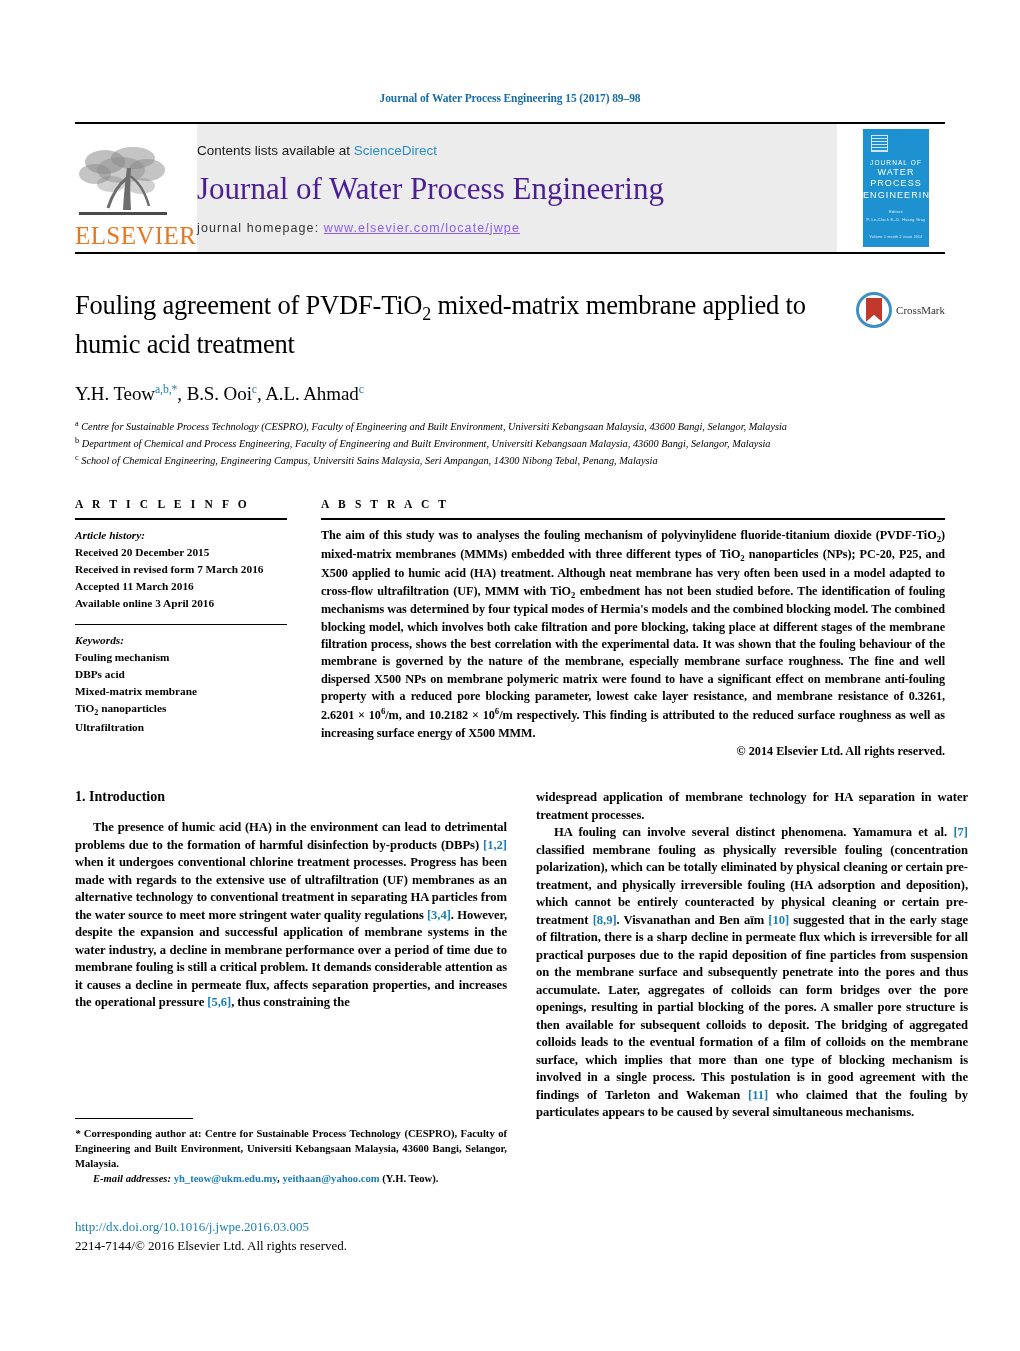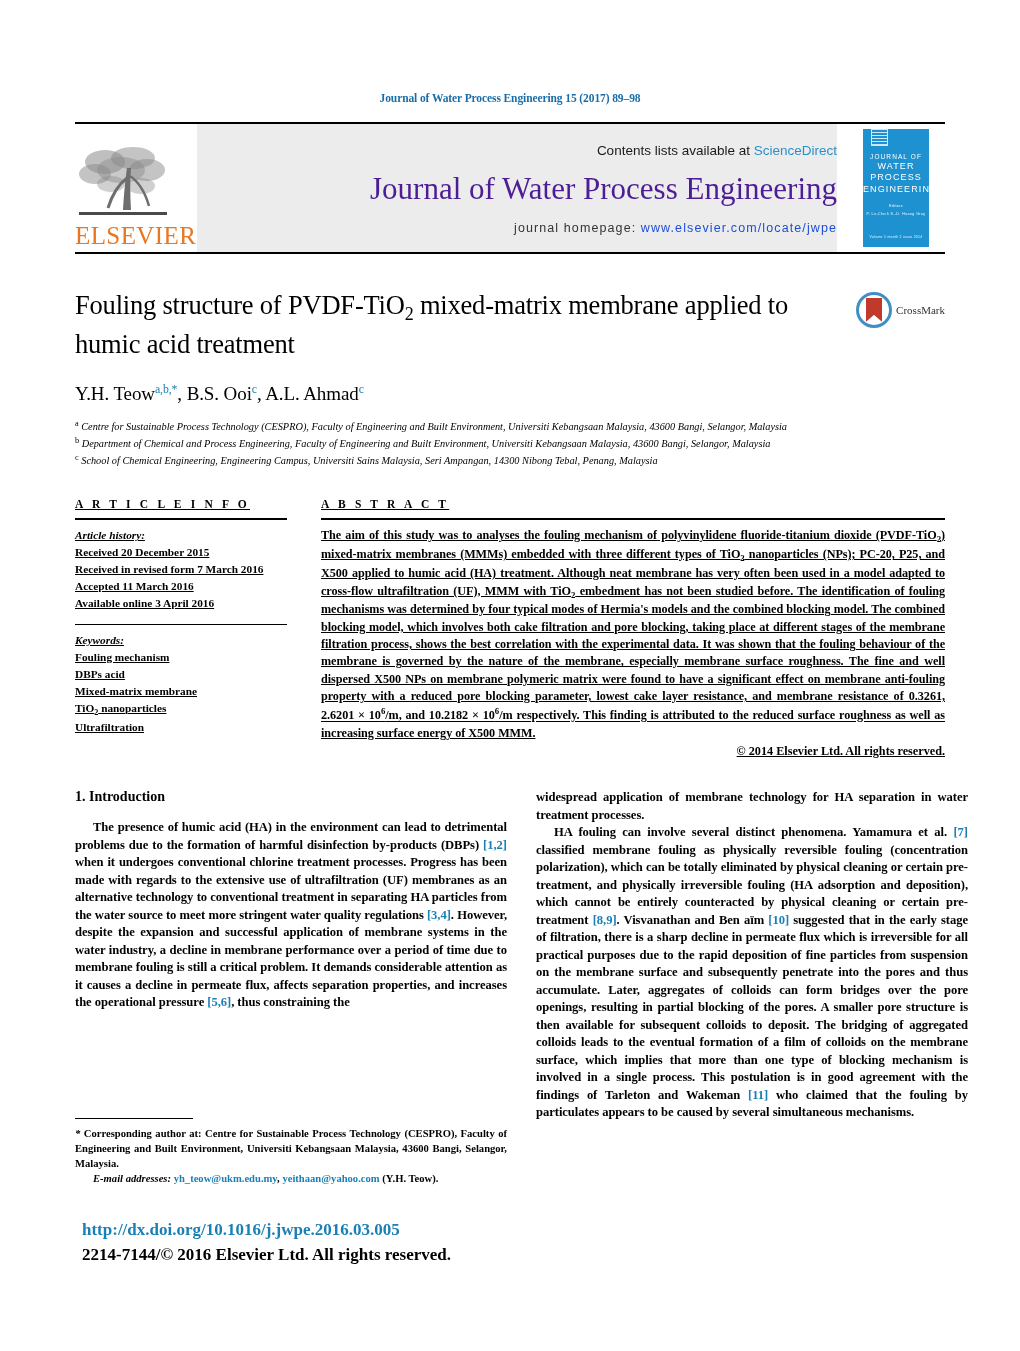--- a/index.html
+++ b/index.html
@@ -59,21 +59,21 @@
     font-size: 25px;
     letter-spacing: 0.4px;
     line-height: 1;
     margin-top: 1px;
   }
   .journal-band {
     flex: 1 1 auto;
     background: #ececec;
     display: flex;
     flex-direction: column;
-    align-items: flex-end;
+    align-items: flex-start;
     justify-content: center;
     padding: 6px 0 4px 0;
     box-sizing: border-box;
   }
   .contents-line {
     font-family: "Liberation Sans", sans-serif;
     font-size: 13.5px;
     color: #1a1a1a;
     margin-bottom: 6px;
   }
@@ -84,37 +84,38 @@
     line-height: 1.1;
     color: #4c1d95;
     margin: 8px 0 14px 0;
   }
   .homepage-line {
     font-family: "Liberation Sans", sans-serif;
     font-size: 12.5px;
     letter-spacing: 1.1px;
     color: #333;
   }
-  .homepage-line .url { color: #1d4ed8; }
+  .homepage-line .url { color: #8b5cf6; text-decoration: underline; }
   .cover-thumb {
     width: 98px;
     flex: 0 0 98px;
     margin-left: 10px;
     display: flex;
     align-items: center;
     justify-content: center;
   }
   .cover-inner {
     width: 66px;
     height: 118px;
     background: #1e92d0;
     position: relative;
     color: #ffffff;
     font-family: "Liberation Sans", sans-serif;
     box-sizing: border-box;
+    padding-top: 6px;
   }
   .cover-mini-logo {
     width: 15px; height: 15px;
     border: 1px solid #cfe8f7;
     margin-left: 8px;
     background: repeating-linear-gradient(0deg,#cfe8f7 0 1px,#1e92d0 1px 3px);
   }
   .cover-l1, .cover-l2, .cover-l3 {
     text-align: center;
     letter-spacing: 1.1px;
@@ -177,21 +178,20 @@
     line-height: 1.48;
   }
   .affils .row { margin-bottom: 0px; }
   .affils sup { font-style: normal; font-size: 80%; }
 
   
   .info-abstract {
     margin-top: 30px;
     display: flex;
     align-items: flex-start;
-    text-decoration: underline;
   }
   .col-info { flex: 0 0 246px; padding-right: 34px; box-sizing: border-box; }
   .col-abs  { flex: 1 1 auto; }
 
   .sec-head {
     font-family: "Liberation Serif", serif;
     font-weight: bold;
     font-size: 11.5px;
     letter-spacing: 3.2px;
     margin-bottom: 8px;
@@ -258,26 +258,26 @@
   .footnote {
     font-size: 10.6px;
     line-height: 1.42;
     text-align: justify;
     font-weight: bold;
   }
   .footnote .star { font-style: italic; }
   .fn-em { font-style: italic; }
   .doi-block {
     position: absolute;
-    left: 82px;
+    left: 75px;
     top: 1218px;
     width: 432px;
-    font-size: 17px;
+    font-size: 13px;
     line-height: 1.45;
-    font-weight: bold;
+    font-weight: normal;
   }
   .doi-link { color: #1a7fb5; }
 </style>
 </head>
 <body>
 
 <div class="page">
 
   <div class="running-head">Journal of Water Process Engineering 15 (2017) 89–98</div>
 
@@ -320,21 +320,21 @@
         <div class="cover-l3">ENGINEERING</div>
         <div class="cover-sub">Editors</div>
         <div class="cover-sub" style="margin-top:2px">P. Le-Clech    S.-D. Huang Gray</div>
         <div class="cover-bottom">Volume 1   month 2 issue 2014</div>
       </div>
     </div>
   </div>
 
   <div class="title-block">
     <div class="title-left">
-      <h1 class="paper-title"><span>Fouling structure of PVDF-TiO</span><sub>2</sub><span> mixed-matrix membrane applied to humic acid treatment</span></h1>
+      <h1 class="paper-title"><span>Fouling agreement of PVDF-TiO</span><sub>2</sub><span> mixed-matrix membrane applied to humic acid treatment</span></h1>
     </div>
     <div class="crossmark">
       <svg width="36" height="36" viewBox="0 0 36 36">
         <circle cx="18" cy="18" r="16.5" fill="#ffffff" stroke="#3f8fc4" stroke-width="3"></circle>
         <path d="M10 6 H26 V30 L18 23 L10 30 Z" fill="#c0392b"></path>
         <path d="M18 23 L10 30 H26 Z" fill="#ffffff" opacity=".85"></path>
       </svg>
       <span class="crossmark-label">CrossMark</span>
     </div>
   </div>

